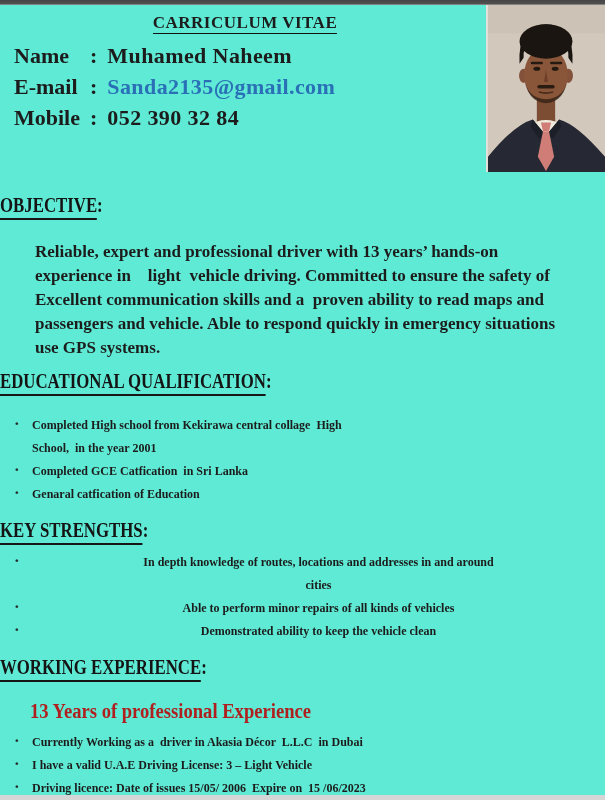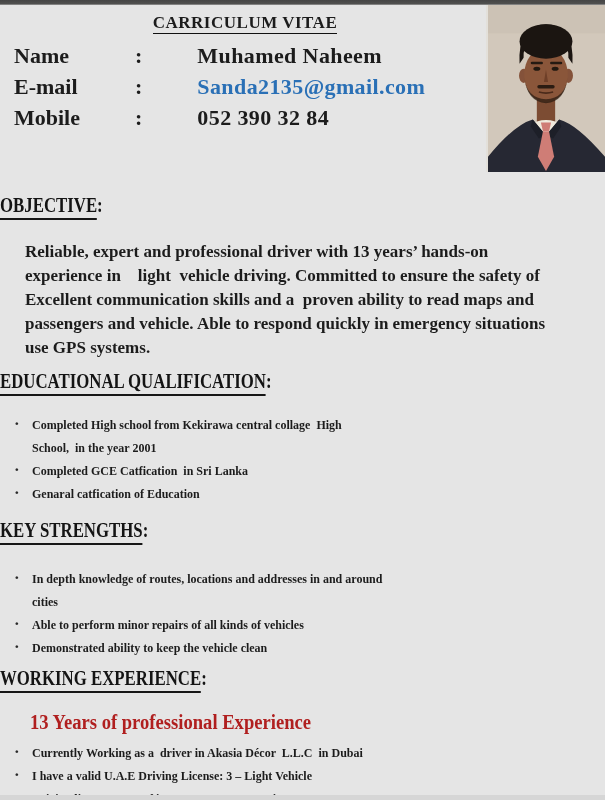--- a/index.html
+++ b/index.html
@@ -1,19 +1,19 @@
 <!DOCTYPE html>
 <html><head>
 <meta charset="utf-8">
 <style>
   html,body { margin:0; padding:0; background:#ffffff; }
   .page {
     position:relative;
     width:605px; height:800px;
-    background:#e5e5e5;
+    background:#5eead4;
     overflow:hidden;
     font-family:"Liberation Serif", serif;
     color:#1c1c1c;
   }
 
   
   .top-bar {
     position:absolute; top:0; left:0; width:100%; height:5px;
     background:linear-gradient(to bottom,#454545 0%,#4f4f4e 70%,#9a9a9a 100%);
     z-index:3;
@@ -35,44 +35,44 @@
   .title {
     margin:12px 115px 0 0;
     text-align:center;
     font-size:17px; font-weight:bold; letter-spacing:0.5px;
     line-height:22px;
   }
   .title .t-inner { border-bottom:1.6px solid #111; padding-bottom:1px; }
 
   
   .contact { margin:10px 0 0 14px; }
-  .c-row { display:flex; line-height:24px; margin-bottom:7px; font-size:22px; font-weight:bold;gap:45px; }
+  .c-row { display:flex; line-height:24px; margin-bottom:7px; font-size:22px; font-weight:bold; }
   .c-label { width:76px; }
   .c-colon { margin-right:10px; }
   .c-value { letter-spacing:0.4px; white-space:pre; }
   .c-link { color:#2a70b6; cursor:pointer; }
 
   
   .hd-row { line-height:23px; }
   .hd { display:inline-block; transform:scaleX(0.8); transform-origin:0 50%;
         font-size:21px; font-weight:bold; color:#141414; white-space:nowrap; }
   .hd .hd-text { border-bottom:2.5px solid #161616; padding-bottom:1px; }
   .mt-objective  { margin-top:64px; }
   .mt-education  { margin-top:10px;  }
   .mt-strengths  { margin-top:13px; }
-  .mt-experience { margin-top:7px; }
-
-  
-  .para { margin:22px 0 0 25px; font-size:17px; font-weight:bold; line-height:24px; }
+  .mt-experience { margin-top:13px; }
+
+  
+  .para { margin:22px 0 0 35px; font-size:17px; font-weight:bold; line-height:24px; }
   .p-line { white-space:pre; }
 
   
   .blist { padding-left:10px; font-size:12px; font-weight:bold; }
   .blist.after-hd   { margin-top:20px; }
-  .blist.tight      { margin-top:25px; }
+  .blist.tight      { margin-top:8px;text-align:center; }
   .blist.last       { margin-top:8px; }
   .bullet { display:flex; }
   .dot { width:18px; flex:0 0 18px; text-align:left; padding-left:4px; color:#2a2a2a; }
   .dot::before { content:"\00B7"; font-size:17px; }
   .b-text { flex:1 1 auto; min-width:0; }
   .b-line { display:block; white-space:pre; line-height:23px; }
 
   
   .highlight {
     margin:20px 0 0 30px;

